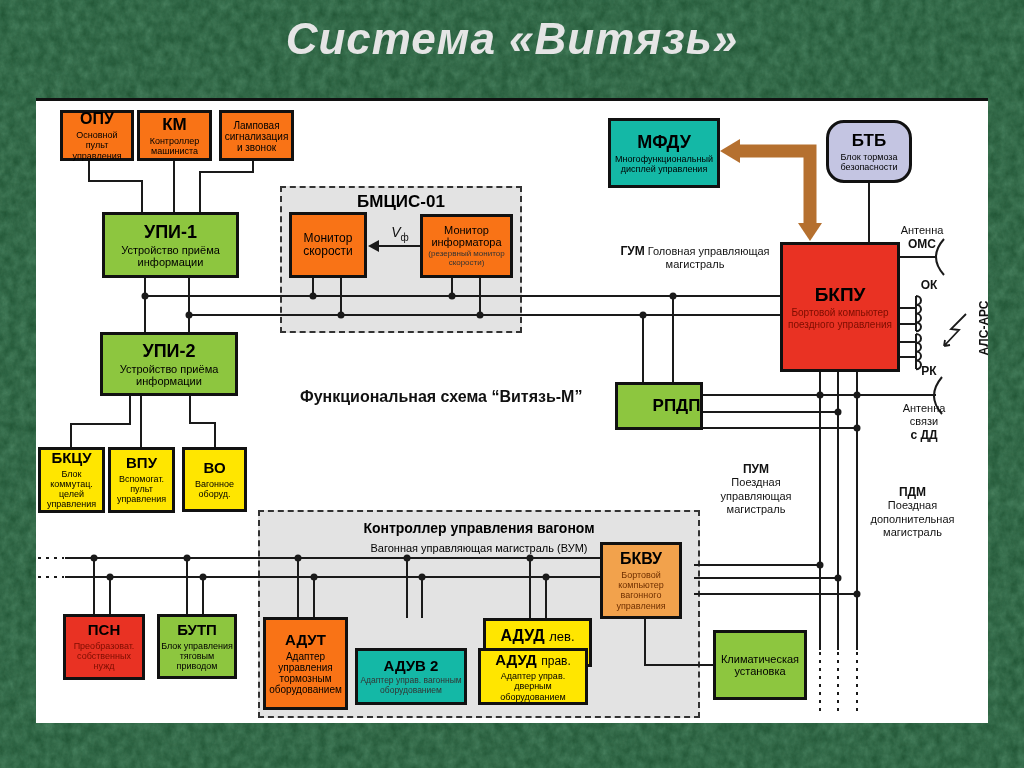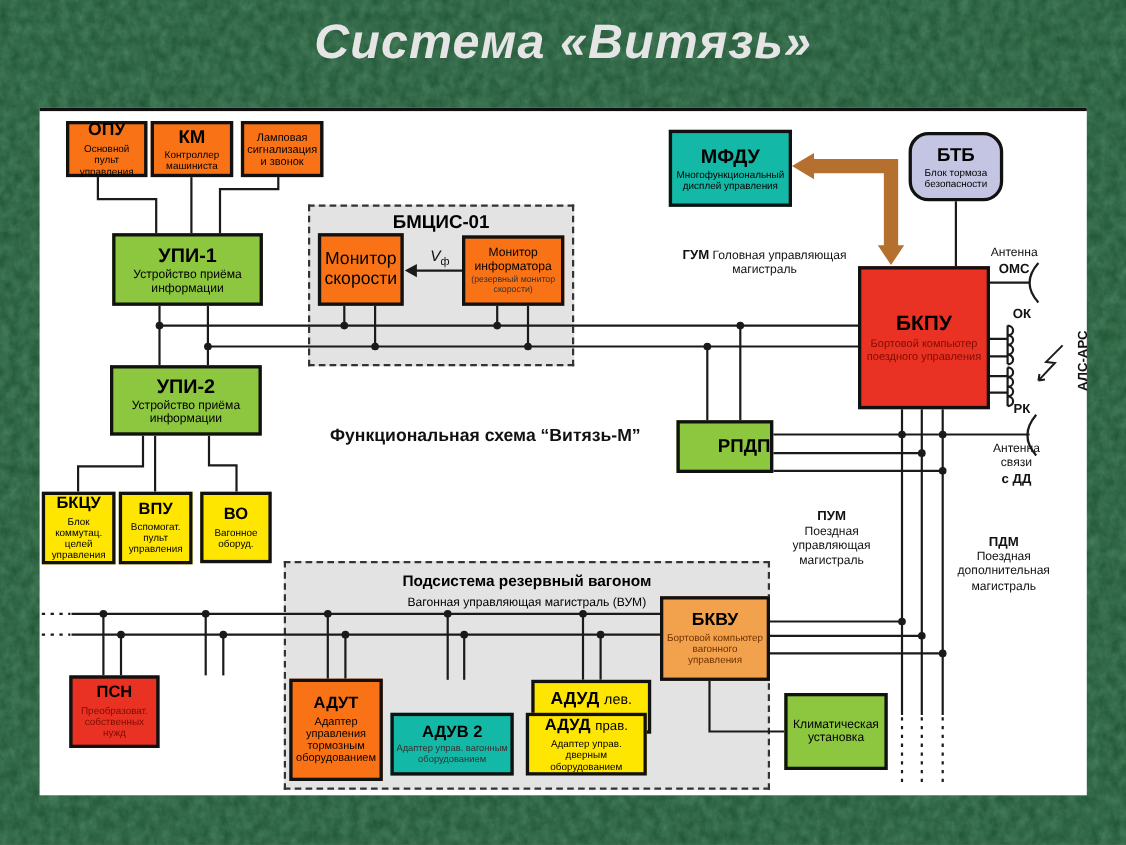--- a/index.html
+++ b/index.html
@@ -58,21 +58,21 @@
 <div class="stage">
 
   <div class="slide-title">Система «Витязь»</div>
 
   <div class="panel"></div>
 
   <div class="dash" style="left:280px;top:186px;width:242px;height:147px;">
     <div class="dtitle" style="font-size:17px;margin-top:4px;">БМЦИС-01</div>
   </div>
   <div class="dash" style="left:258px;top:510px;width:442px;height:208px;">
-    <div class="dtitle" style="font-size:14px;margin-top:8px;">Подсистема резервный вагоном</div>
+    <div class="dtitle" style="font-size:14px;margin-top:8px;">Контроллер управления вагоном</div>
     <div style="font-size:11px;text-align:center;margin-top:6px;">Вагонная управляющая магистраль (ВУМ)</div>
   </div>
 
   <svg class="wires" width="1024" height="768">
     <g stroke="#1a1a1a" stroke-width="2" fill="none">
       <path d="M89,161 V181 H142 V212"></path>
       <path d="M174,161 V212"></path>
       <path d="M253,161 V172 H200 V212"></path>
       <path d="M145,278 V332"></path>
         <path d="M189,278 V332"></path>
@@ -195,48 +195,52 @@
   </div>
   <div class="blk yellow" style="left:108px;top:447px;width:67px;height:66px;">
     <div class="bt">ВПУ</div>
     <div class="bs">Вспомогат. пульт управления</div>
   </div>
   <div class="blk yellow" style="left:182px;top:447px;width:65px;height:65px;">
     <div class="bt">ВО</div>
     <div class="bs">Вагонное оборуд.</div>
   </div>
   <div class="blk blue" style="left:289px;top:212px;width:78px;height:66px;">
-    <div style="font-size:16px;">Монитор скорости</div>
+    <div style="font-size:12px;">Монитор скорости</div>
   </div>
   <div class="blk blue" style="left:420px;top:214px;width:93px;height:64px;">
     <div style="font-size:11px;">Монитор информатора</div>
     <div class="bs" style="font-size:8px;color:#333;">(резервный монитор скорости)</div>
   </div>
   <div class="blk gray" style="left:608px;top:118px;width:112px;height:70px;">
     <div class="bt" style="font-size:18px;">МФДУ</div>
     <div class="bs">Многофункциональный дисплей управления</div>
   </div>
   <div class="blk lavender" style="left:826px;top:120px;width:86px;height:63px;border-radius:18px;">
     <div class="bt" style="font-size:17px;">БТБ</div>
     <div class="bs">Блок тормоза безопасности</div>
   </div>
   <div class="blk red darkred-sub" style="left:780px;top:242px;width:120px;height:130px;">
     <div class="bt" style="font-size:19px;">БКПУ</div>
     <div class="bs" style="font-size:10px;">Бортовой компьютер поездного управления</div>
   </div>
   <div class="blk green" style="left:615px;top:382px;width:88px;height:48px;padding-left:36px;">
     <div class="bt" style="font-size:17px;">РПДП</div>
   </div>
-  <div class="blk orange brown-sub" style="left:600px;top:542px;width:100px;height:77px;">
+  <div class="blk orange brown-sub" style="left:600px;top:542px;width:82px;height:77px;">
     <div class="bt" style="font-size:16px;">БКВУ</div>
     <div class="bs">Бортовой компьютер вагонного управления</div>
   </div>
   <div class="blk red darkred-sub" style="left:63px;top:614px;width:82px;height:66px;">
     <div class="bt">ПСН</div>
     <div class="bs">Преобразоват. собственных нужд</div>
+  </div>
+  <div class="blk green" style="left:157px;top:614px;width:80px;height:65px;">
+    <div class="bt">БУТП</div>
+    <div class="bs">Блок управления тяговым приводом</div>
   </div>
   <div class="blk blue" style="left:263px;top:617px;width:85px;height:93px;">
     <div class="bt">АДУТ</div>
     <div class="bs" style="font-size:10px;">Адаптер управления тормозным оборудованием</div>
   </div>
   <div class="blk gray" style="left:355px;top:648px;width:112px;height:57px;z-index:4;">
     <div class="bt">АДУВ 2</div>
     <div class="bs" style="font-size:8.5px;color:#333;">Адаптер управ. вагонным оборудованием</div>
   </div>
   <div class="blk yellow" style="left:483px;top:618px;width:109px;height:49px;z-index:3;">
@@ -251,21 +255,21 @@
       <span style="font-size:12px;">прав.</span>
     </div>
     <div class="bs" style="font-size:9px;">Адаптер управ. дверным оборудованием</div>
   </div>
   <div class="blk green" style="left:713px;top:630px;width:94px;height:70px;">
     <div style="font-size:11px;">Климатическая установка</div>
   </div>
 
   <div class="caption" style="left:300px;top:388px;width:290px;">Функциональная схема “Витязь-М”</div>
 
-  <div class="lbl" style="left:610px;top:224px;width:170px;">
+  <div class="lbl" style="left:610px;top:244px;width:170px;">
     <b>ГУМ</b>
     <span>Головная управляющая магистраль</span>
   </div>
   <div class="lbl" style="left:700px;top:462px;width:112px;">
     <b>ПУМ</b><br>
     <span>Поездная управляющая магистраль</span>
   </div>
   <div class="lbl" style="left:855px;top:485px;width:115px;">
     <b>ПДМ</b><br>
     <span>Поездная дополнительная магистраль</span>

